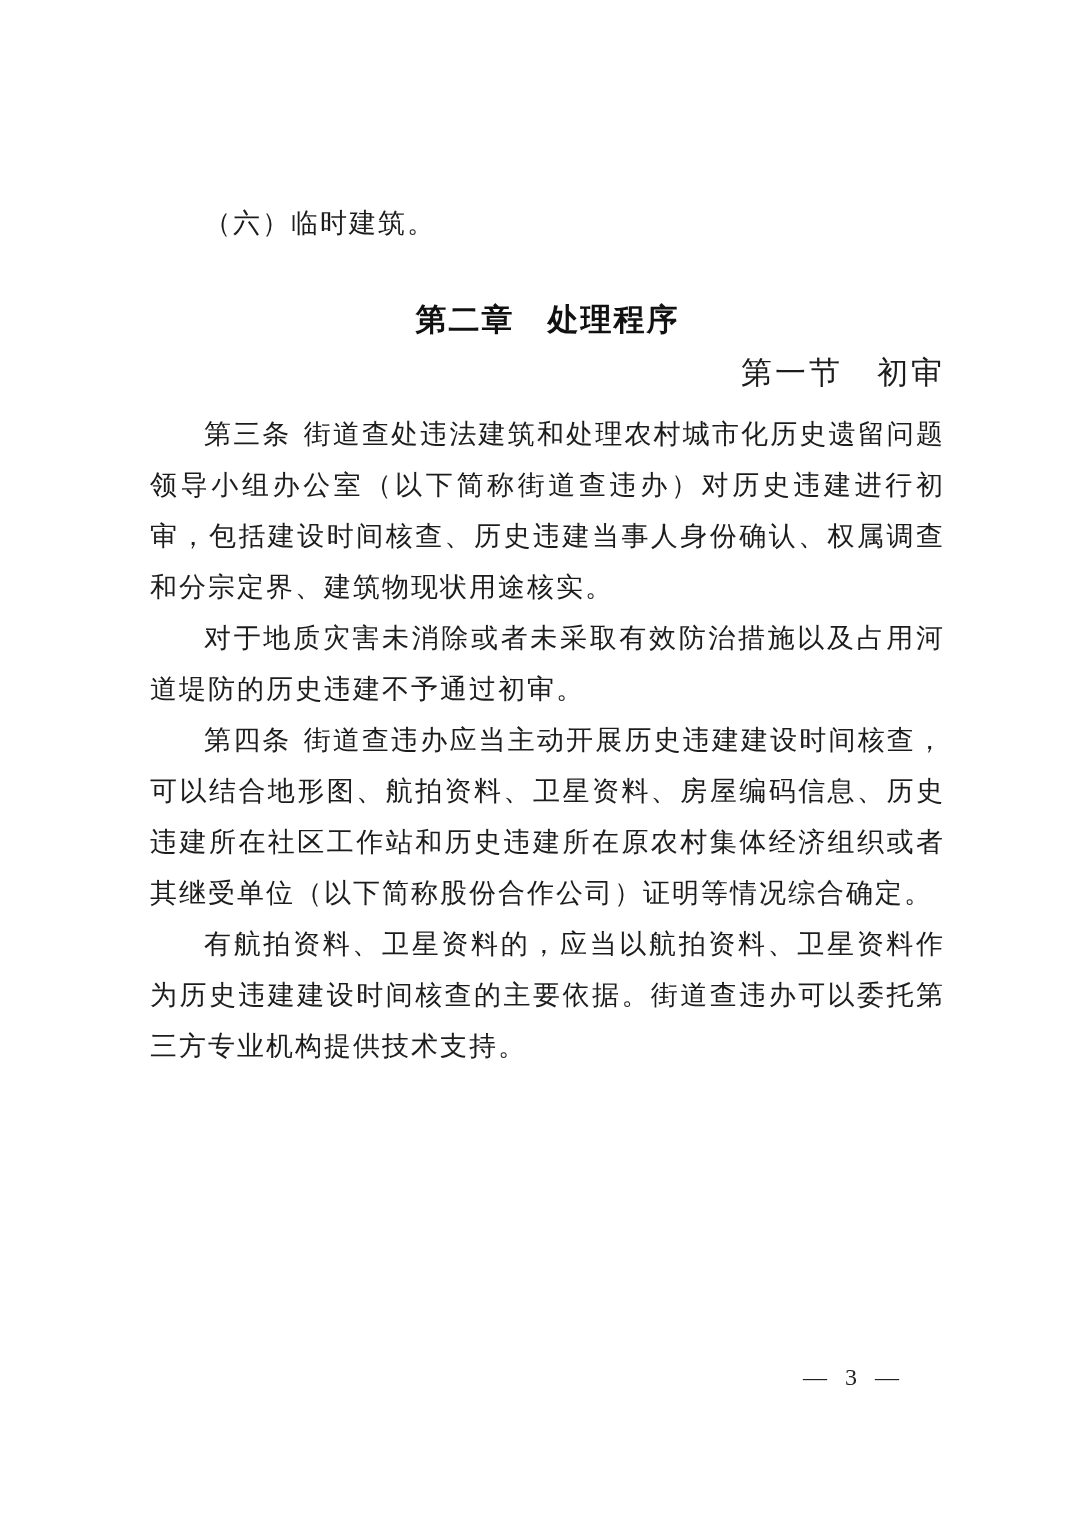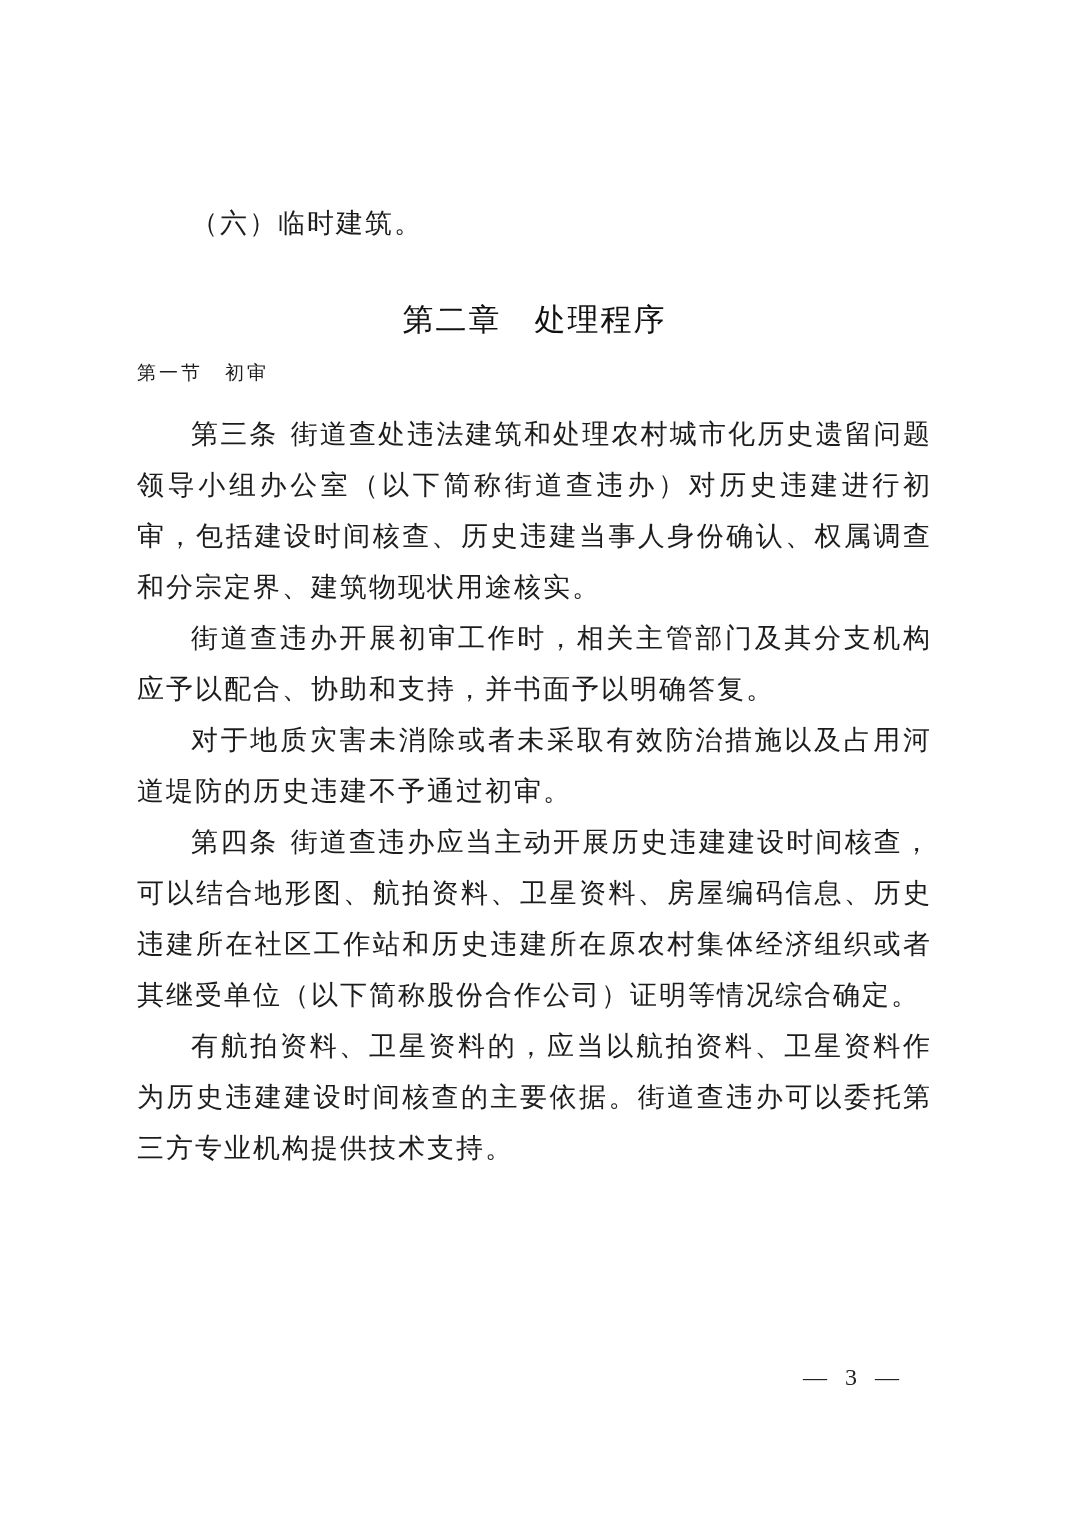--- a/index.html
+++ b/index.html
@@ -11,21 +11,21 @@
     position: relative;
     width: 1080px;
     height: 1527px;
     background: #ffffff;
     overflow: hidden;
     color: #1c1c1c;
     font-family: "Liberation Serif", "DejaVu Serif", serif;
   }
   .content {
     position: absolute;
-    left: 137px;
+    left: 150px;
     width: 795px;
     top: 198px;
   }
   .body-para {
     margin: 0;
     font-size: 27px;
     line-height: 51px;
     letter-spacing: 2px;
     text-align: justify;
     text-justify: inter-character;
@@ -36,32 +36,32 @@
     font-family: "Liberation Sans", "DejaVu Sans", sans-serif;
     font-weight: normal;
   }
   .article-label:not(:empty) {
     margin-right: 0.45em;
   }
   .chapter {
     margin: 46px 0 0 0;
     font-size: 31px;
     line-height: 50px;
-    font-weight: normal;
+    font-weight: bold;
     font-family: "Liberation Sans", "DejaVu Sans", sans-serif;
     text-align: center;
     letter-spacing: 2px;
     color: #111111;
   }
   .section {
     margin: 6px 0 14px 0;
-    font-size: 19px;
+    font-size: 31px;
     line-height: 44px;
     font-weight: normal;
-    text-align: left;
+    text-align: right;
     letter-spacing: 3px;
     color: #1c1c1c;
   }
   .page-number {
     position: absolute;
     top: 1362px;
     right: 175px;
     font-size: 24px;
     line-height: 30px;
     letter-spacing: 6px;
@@ -76,21 +76,20 @@
   <div class="content">
 
     <p class="body-para"><span>（六）临时建筑。</span></p>
 
     <h1 class="chapter">第二章　处理程序</h1>
 
     <h2 class="section">第一节　初审</h2>
 
     <p class="body-para"><span class="article-label">第三条</span><span class="article-text">街道查处违法建筑和处理农村城市化历史遗留问题领导小组办公室（以下简称街道查违办）对历史违建进行初审，包括建设时间核查、历史违建当事人身份确认、权属调查和分宗定界、建筑物现状用途核实。</span></p>
 
-    <p class="body-para"><span class="article-label"></span><span class="article-text">街道查违办开展初审工作时，相关主管部门及其分支机构应予以配合、协助和支持，并书面予以明确答复。</span></p>
 
     <p class="body-para"><span class="article-label"></span><span class="article-text">对于地质灾害未消除或者未采取有效防治措施以及占用河道堤防的历史违建不予通过初审。</span></p>
 
     <p class="body-para"><span class="article-label">第四条</span><span class="article-text">街道查违办应当主动开展历史违建建设时间核查，可以结合地形图、航拍资料、卫星资料、房屋编码信息、历史违建所在社区工作站和历史违建所在原农村集体经济组织或者其继受单位（以下简称股份合作公司）证明等情况综合确定。</span></p>
 
     <p class="body-para"><span class="article-label"></span><span class="article-text">有航拍资料、卫星资料的，应当以航拍资料、卫星资料作为历史违建建设时间核查的主要依据。街道查违办可以委托第三方专业机构提供技术支持。</span></p>
 
 
   </div>
 

